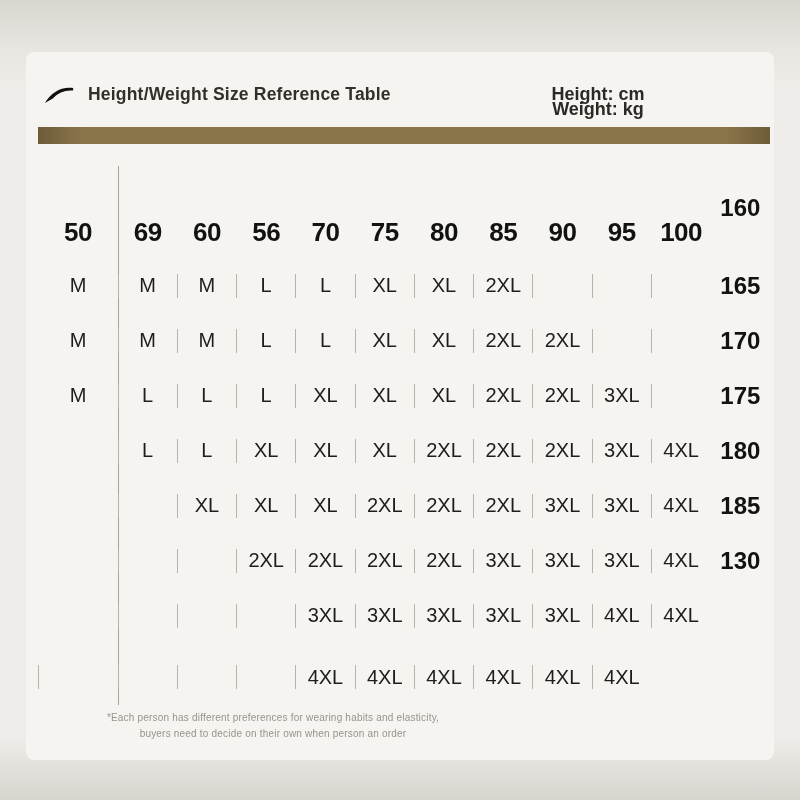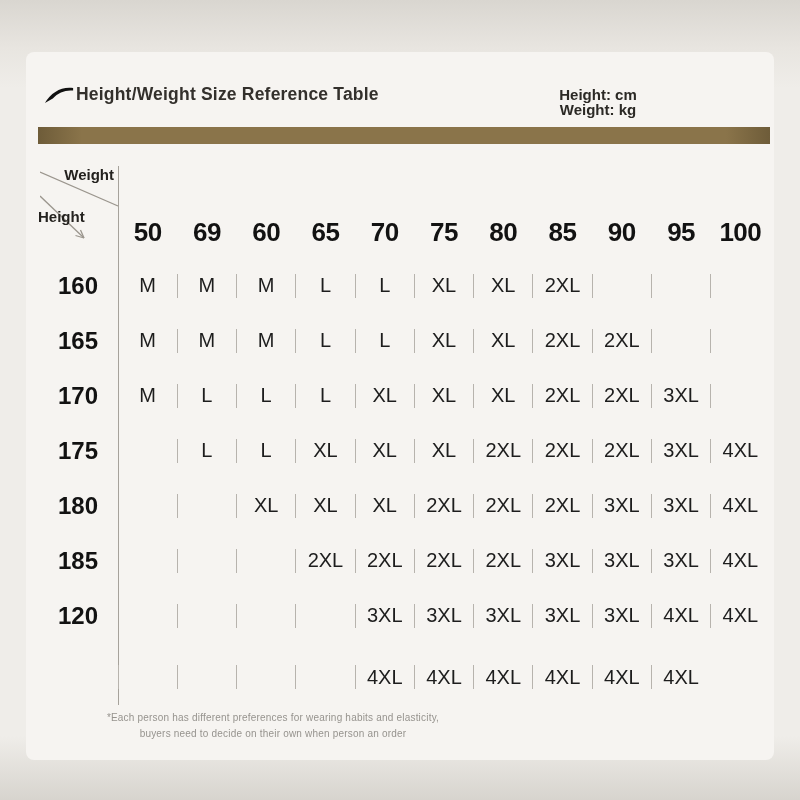--- a/index.html
+++ b/index.html
@@ -9,29 +9,29 @@
     overflow:hidden;
     font-family:"Liberation Sans", sans-serif;
     background:linear-gradient(180deg,#d9d6d0 0%,#e8e5e0 6%,#efede9 11%,#efede9 92%,#d7d4ce 100%);
   }
   .panel {
     position:absolute; left:26px; top:52px; width:748px; height:708px;
     background:#f6f4f1; border-radius:8px;
   }
   .title-wrap {
     position:absolute; left:44px; top:84px;
-    display:flex; align-items:center; gap:4px;
+    display:flex; align-items:center; gap:16px;
   }
   .brush-icon { flex:0 0 auto; margin-right:-2px; }
   .page-title {
     font-size:17.5px; font-weight:700; color:#33302c; letter-spacing:0.2px;
   }
   .units {
     position:absolute; left:528px; top:87px; width:140px;
-    text-align:center; font-weight:700; font-size:15px;
+    text-align:center; font-weight:700; font-size:18px;
     line-height:15px; color:#2b2925;
   }
   .accent-bar {
     position:absolute; left:38px; top:127px; width:732px; height:17px;
     background:linear-gradient(90deg,#6e5c39 0%,#8a744a 6%,#8a744a 94%,#6e5c39 100%);
   }
   .size-table {
     position:absolute; left:38px; top:158px; width:732px;
     display:grid;
     grid-template-columns:80px repeat(11, 1fr);
@@ -88,35 +88,26 @@
 </div>
 
 <div class="units">
   <div>Height: cm</div>
   <div>Weight: kg</div>
 </div>
 
 <div class="accent-bar"></div>
 
 <div class="size-table" id="sizeTable">
-  <div class="corner">
-    <svg class="diag" width="80" height="95" viewBox="0 0 80 95">
-      <line x1="0" y1="10" x2="78" y2="44" stroke="#9b968e" stroke-width="1.3"></line>
-      <line x1="0" y1="34" x2="44" y2="76" stroke="#9b968e" stroke-width="1.3"></line>
-      <path d="M44 76 L35.5 73.5 M44 76 L40.5 68" stroke="#9b968e" stroke-width="1.3" fill="none"></path>
-    </svg>
-    <span class="corner-weight">Weight</span>
-    <span class="corner-height">Height</span>
-  </div>
   <div class="vline"></div>
 
 <div class="col-header">50</div>
     <div class="col-header">69</div>
     <div class="col-header">60</div>
-    <div class="col-header">65</div>
+    <div class="col-header">56</div>
     <div class="col-header">70</div>
     <div class="col-header">75</div>
     <div class="col-header">80</div>
     <div class="col-header">85</div>
     <div class="col-header">90</div>
     <div class="col-header">95</div>
     <div class="col-header">100</div>
     <div class="row-label">160</div>
     <div class="cell">M</div>
     <div class="cell sep">M</div>
@@ -182,21 +173,21 @@
     <div class="cell sep"></div>
     <div class="cell sep"></div>
     <div class="cell sep">2XL</div>
     <div class="cell sep">2XL</div>
     <div class="cell sep">2XL</div>
     <div class="cell sep">2XL</div>
     <div class="cell sep">3XL</div>
     <div class="cell sep">3XL</div>
     <div class="cell sep">3XL</div>
     <div class="cell sep">4XL</div>
-    <div class="row-label">120</div>
+    <div class="row-label">130</div>
     <div class="cell"></div>
     <div class="cell sep"></div>
     <div class="cell sep"></div>
     <div class="cell sep"></div>
     <div class="cell sep">3XL</div>
     <div class="cell sep">3XL</div>
     <div class="cell sep">3XL</div>
     <div class="cell sep">3XL</div>
     <div class="cell sep">3XL</div>
     <div class="cell sep">4XL</div>

